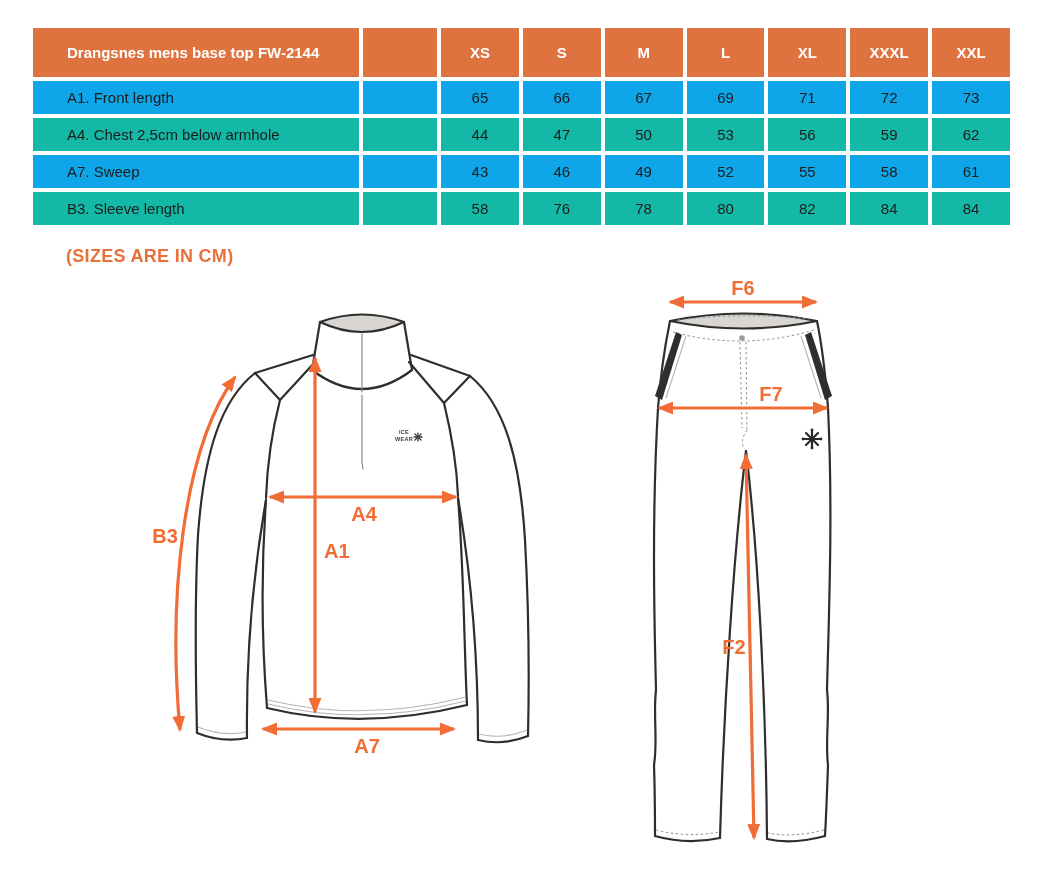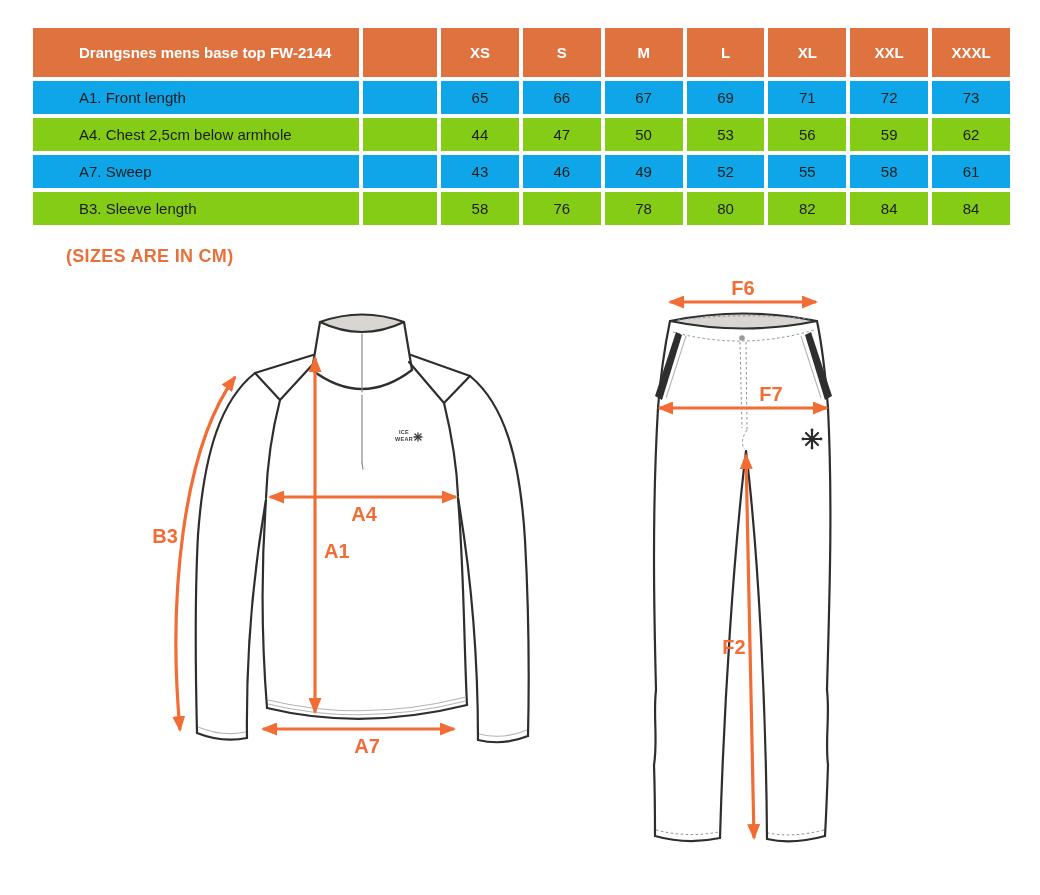--- a/index.html
+++ b/index.html
@@ -18,23 +18,23 @@
     grid-template-rows:49px 33px 33px 33px 33px;
     gap:4px;
   }
   .cell{
     display:flex;align-items:center;justify-content:center;
     font-size:15px;color:#1d1d1b;white-space:nowrap;
   }
   .cell.hdr{
     background:#de7340;color:#ffffff;font-weight:bold;font-size:15px;
   }
-  .cell.left{justify-content:flex-start;padding-left:46px;}
+  .cell.left{justify-content:flex-start;padding-left:34px;}
   .cell.row-dark{background:#0ea5e9;}
-  .cell.row-light{background:#84cc16;}
+  .cell.row-light{background:#14b8a6;}
   
   .unit-note{
     position:absolute;left:66px;top:246px;
     font-size:18px;font-weight:600;letter-spacing:.3px;
     color:#e8713b;
   }
   
   .diagram{position:absolute;}
   #shirt-diagram{left:120px;top:300px;}
   #pants-diagram{left:620px;top:270px;}
@@ -55,22 +55,22 @@
 
 <div class="size-table">
 
   <div class="cell hdr left">Drangsnes mens base top FW-2144</div>
   <div class="cell hdr"></div>
   <div class="cell hdr">XS</div>
   <div class="cell hdr">S</div>
   <div class="cell hdr">M</div>
   <div class="cell hdr">L</div>
   <div class="cell hdr">XL</div>
+  <div class="cell hdr">XXXL</div>
   <div class="cell hdr">XXL</div>
-  <div class="cell hdr">XXXL</div>
 
   <div class="cell row-dark left">A1. Front length</div>
   <div class="cell row-dark"></div>
   <div class="cell row-dark">65</div>
   <div class="cell row-dark">66</div>
   <div class="cell row-dark">67</div>
   <div class="cell row-dark">69</div>
   <div class="cell row-dark">71</div>
   <div class="cell row-dark">72</div>
   <div class="cell row-dark">73</div>

